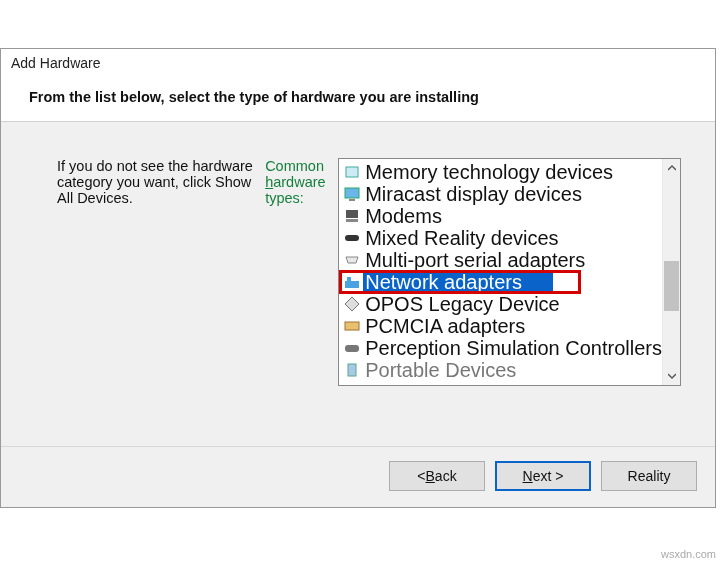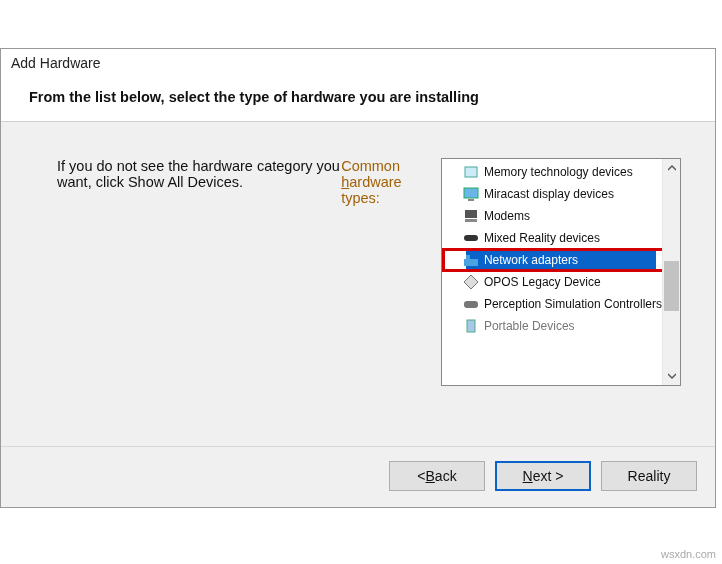--- a/index.html
+++ b/index.html
@@ -40,42 +40,42 @@
     display: flex;
     flex-direction: row;
   }
   .hint {
     font-size: 14.5px;
     color: #111;
     margin-bottom: 34px;
   }
   .list-label {
     font-size: 14.5px;
-    color: #a16207;
+    color: #15803d;
     margin-bottom: 4px;
   }
   .list-label .ul { text-decoration: underline; }
   .listbox {
     background: #fff;
     border: 1px solid #888;
     height: 228px;
     position: relative;
     display: flex;
   }
   .listitems {
     flex: 1;
     overflow: hidden;
     padding: 2px 0 0 0;
   }
   .item {
     display: flex;
     align-items: center;
     height: 22px;
-    padding-left: 20px;
-    font-size: 12px;
+    padding-left: 4px;
+    font-size: 20px;
     color: #111;
     white-space: nowrap;
   }
   .item.selected-row {
     position: relative;
   }
   .highlight-box {
     position: absolute;
     left: 0px;
     top: -1px;
@@ -205,38 +205,54 @@
             <span class="label">Modems</span>
           </div>
           <div class="item">
             <span class="icon">
               <svg width="18" height="18">
                 <rect x="2" y="6" width="14" height="6" rx="3" fill="#333"></rect>
               </svg>
             </span>
             <span class="label">Mixed Reality devices</span>
           </div>
+          <div class="item">
+            <span class="icon">
+              <svg width="18" height="18">
+                <path d="M3 6 L15 6 L13 12 L5 12 Z" fill="#e8e8e8" stroke="#888"></path>
+              </svg>
+            </span>
+            <span class="label">Multi-port serial adapters</span>
+          </div>
           <div class="item selected selected-row">
             <div class="sel-bg"></div>
             <div class="highlight-box"></div>
             <span class="icon">
               <svg width="18" height="18">
                 <rect x="2" y="8" width="14" height="7" fill="#4aa3e0"></rect>
                 <rect x="4" y="4" width="4" height="4" fill="#4aa3e0"></rect>
               </svg>
             </span>
             <span class="label">Network adapters</span>
           </div>
           <div class="item">
             <span class="icon">
               <svg width="18" height="18">
                 <path d="M9 2 L16 9 L9 16 L2 9 Z" fill="#ddd" stroke="#777"></path>
               </svg>
             </span>
             <span class="label">OPOS Legacy Device</span>
+          </div>
+          <div class="item">
+            <span class="icon">
+              <svg width="18" height="18">
+                <rect x="2" y="5" width="14" height="8" fill="#e8c070" stroke="#a07030"></rect>
+              </svg>
+            </span>
+            <span class="label">PCMCIA adapters</span>
           </div>
           <div class="item">
             <span class="icon">
               <svg width="18" height="18">
                 <rect x="2" y="6" width="14" height="7" rx="3" fill="#777"></rect>
               </svg>
             </span>
             <span class="label">Perception Simulation Controllers</span>
           </div>
           <div class="item cut">

